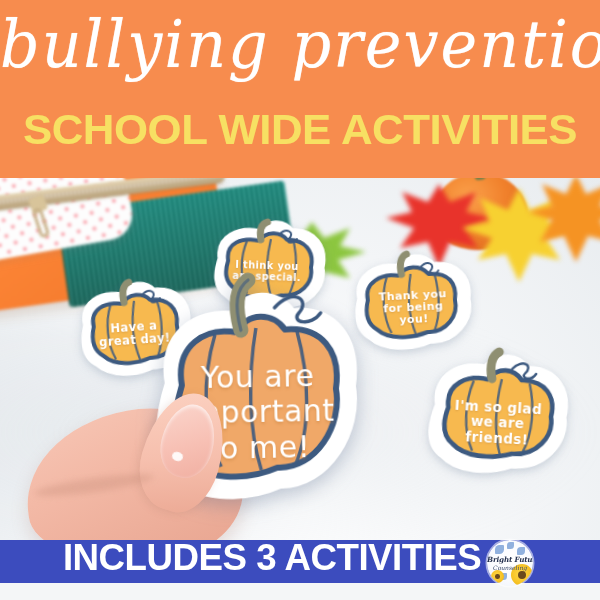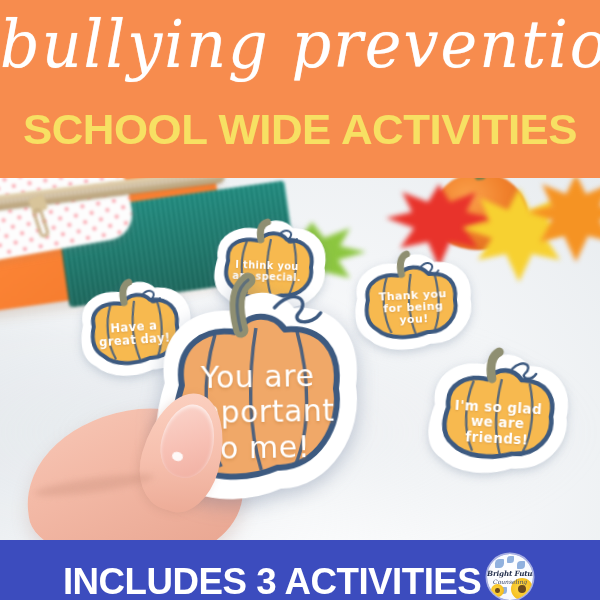--- a/index.html
+++ b/index.html
@@ -270,24 +270,24 @@
     line-height: 1.18;
     padding: 44px 14px 6px 14px;
     text-shadow: 0 2px 3px rgba(185,120,55,0.40);
   }
 
   
   .footer-band {
     position: absolute;
     left: 0; top: 540px;
     width: 600px;
-    height: 60px;
+    height: 43px;
     background: #3c4cbe;
     display: flex;
-    align-items: flex-end;
+    align-items: flex-start;
     justify-content: center;
   }
   .footer-text {
     color: #ffffff;
     font-family: "Liberation Sans", sans-serif;
     font-weight: 700;
     font-size: 36px;
     letter-spacing: -0.5px;
     line-height: 1;
     white-space: nowrap;

